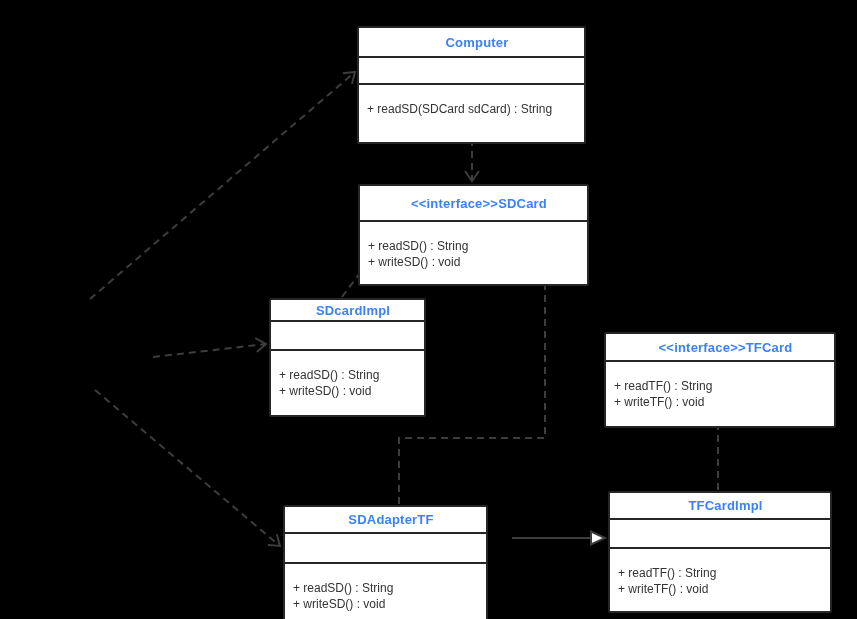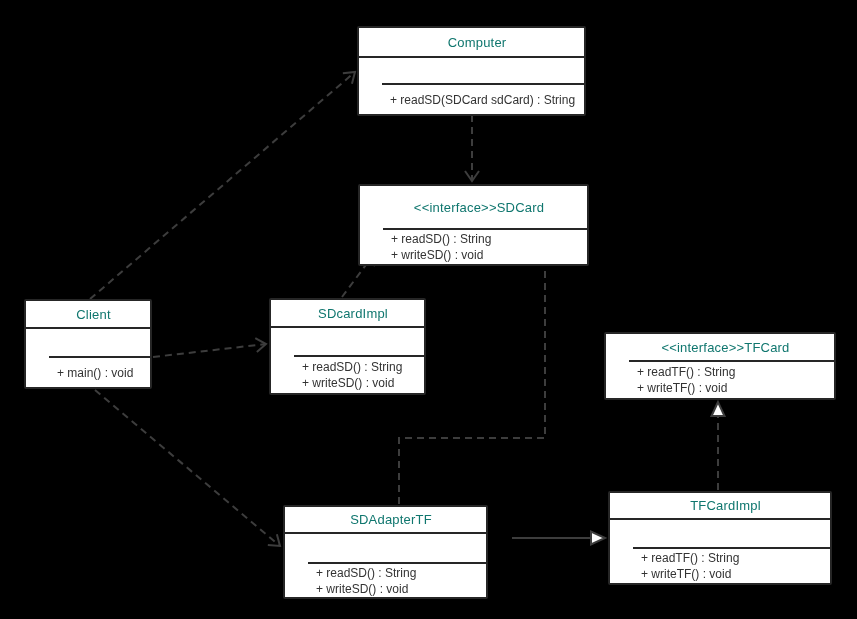--- a/index.html
+++ b/index.html
@@ -17,30 +17,29 @@
   .uml-box{
     position:absolute;z-index:2;
     background:var(--fill,#fff);
     border:2px solid var(--border,#262626);
     border-radius:2px;
     box-sizing:border-box;
     color:#222;
   }
   .uml-title{
     display:flex;align-items:center;justify-content:center;
-    font-weight:normal;font-size:13px;color:#0f766e;
+    font-weight:bold;font-size:13px;color:#3b82f6;
     letter-spacing:0.2px;
     margin-left:11px;
   }
   .uml-attrs{border-top:2px solid var(--border,#262626);}
   .uml-methods{
     border-top:2px solid var(--border,#262626);
-    display:flex;flex-direction:column;justify-content:center;
-    padding:2px 0;
-    margin-left:23px;
+    display:flex;flex-direction:column;justify-content:flex-start;
+    padding:16px 0;
   }
   .m{
     font-size:12px;line-height:16px;color:#333;
     padding-left:8px;white-space:nowrap;
   }
 </style>
 </head>
 <body style="background: rgb(0, 0, 0); --line: #3d3d3d; --fill: #ffffff; --border: #262626;">
 
 <div id="canvas">
@@ -66,37 +65,30 @@
 
   <div class="uml-box" style="left:357px;top:26px;width:229px;">
     <div class="uml-title" style="height:28px;">Computer</div>
     <div class="uml-attrs" style="height:25px;"></div>
     <div class="uml-methods" style="height:25px;">
       <div class="m">+ readSD(SDCard sdCard) : String</div>
     </div>
   </div>
 
   <div class="uml-box" style="left:358px;top:184px;width:231px;">
-    <div class="uml-title" style="height:42px;border-radius:12px;">&lt;&lt;interface&gt;&gt;SDCard</div>
+    <div class="uml-title" style="height:34px;border-radius:12px;">&lt;&lt;interface&gt;&gt;SDCard</div>
     <div class="uml-methods" style="height:30px;">
       <div class="m">+ readSD() : String</div>
       <div class="m">+ writeSD() : void</div>
     </div>
   </div>
 
-  <div class="uml-box" style="left:24px;top:299px;width:128px;">
-    <div class="uml-title" style="height:26px;">Client</div>
-    <div class="uml-attrs" style="height:27px;"></div>
-    <div class="uml-methods" style="height:25px;">
-      <div class="m">+ main() : void</div>
-    </div>
-  </div>
 
   <div class="uml-box" style="left:269px;top:298px;width:157px;">
-    <div class="uml-title" style="height:26px;">SDcardImpl</div>
+    <div class="uml-title" style="height:20px;">SDcardImpl</div>
     <div class="uml-attrs" style="height:27px;"></div>
     <div class="uml-methods" style="height:32px;">
       <div class="m">+ readSD() : String</div>
       <div class="m">+ writeSD() : void</div>
     </div>
   </div>
 
   <div class="uml-box" style="left:604px;top:332px;width:232px;">
     <div class="uml-title" style="height:26px;">&lt;&lt;interface&gt;&gt;TFCard</div>
     <div class="uml-methods" style="height:32px;">

